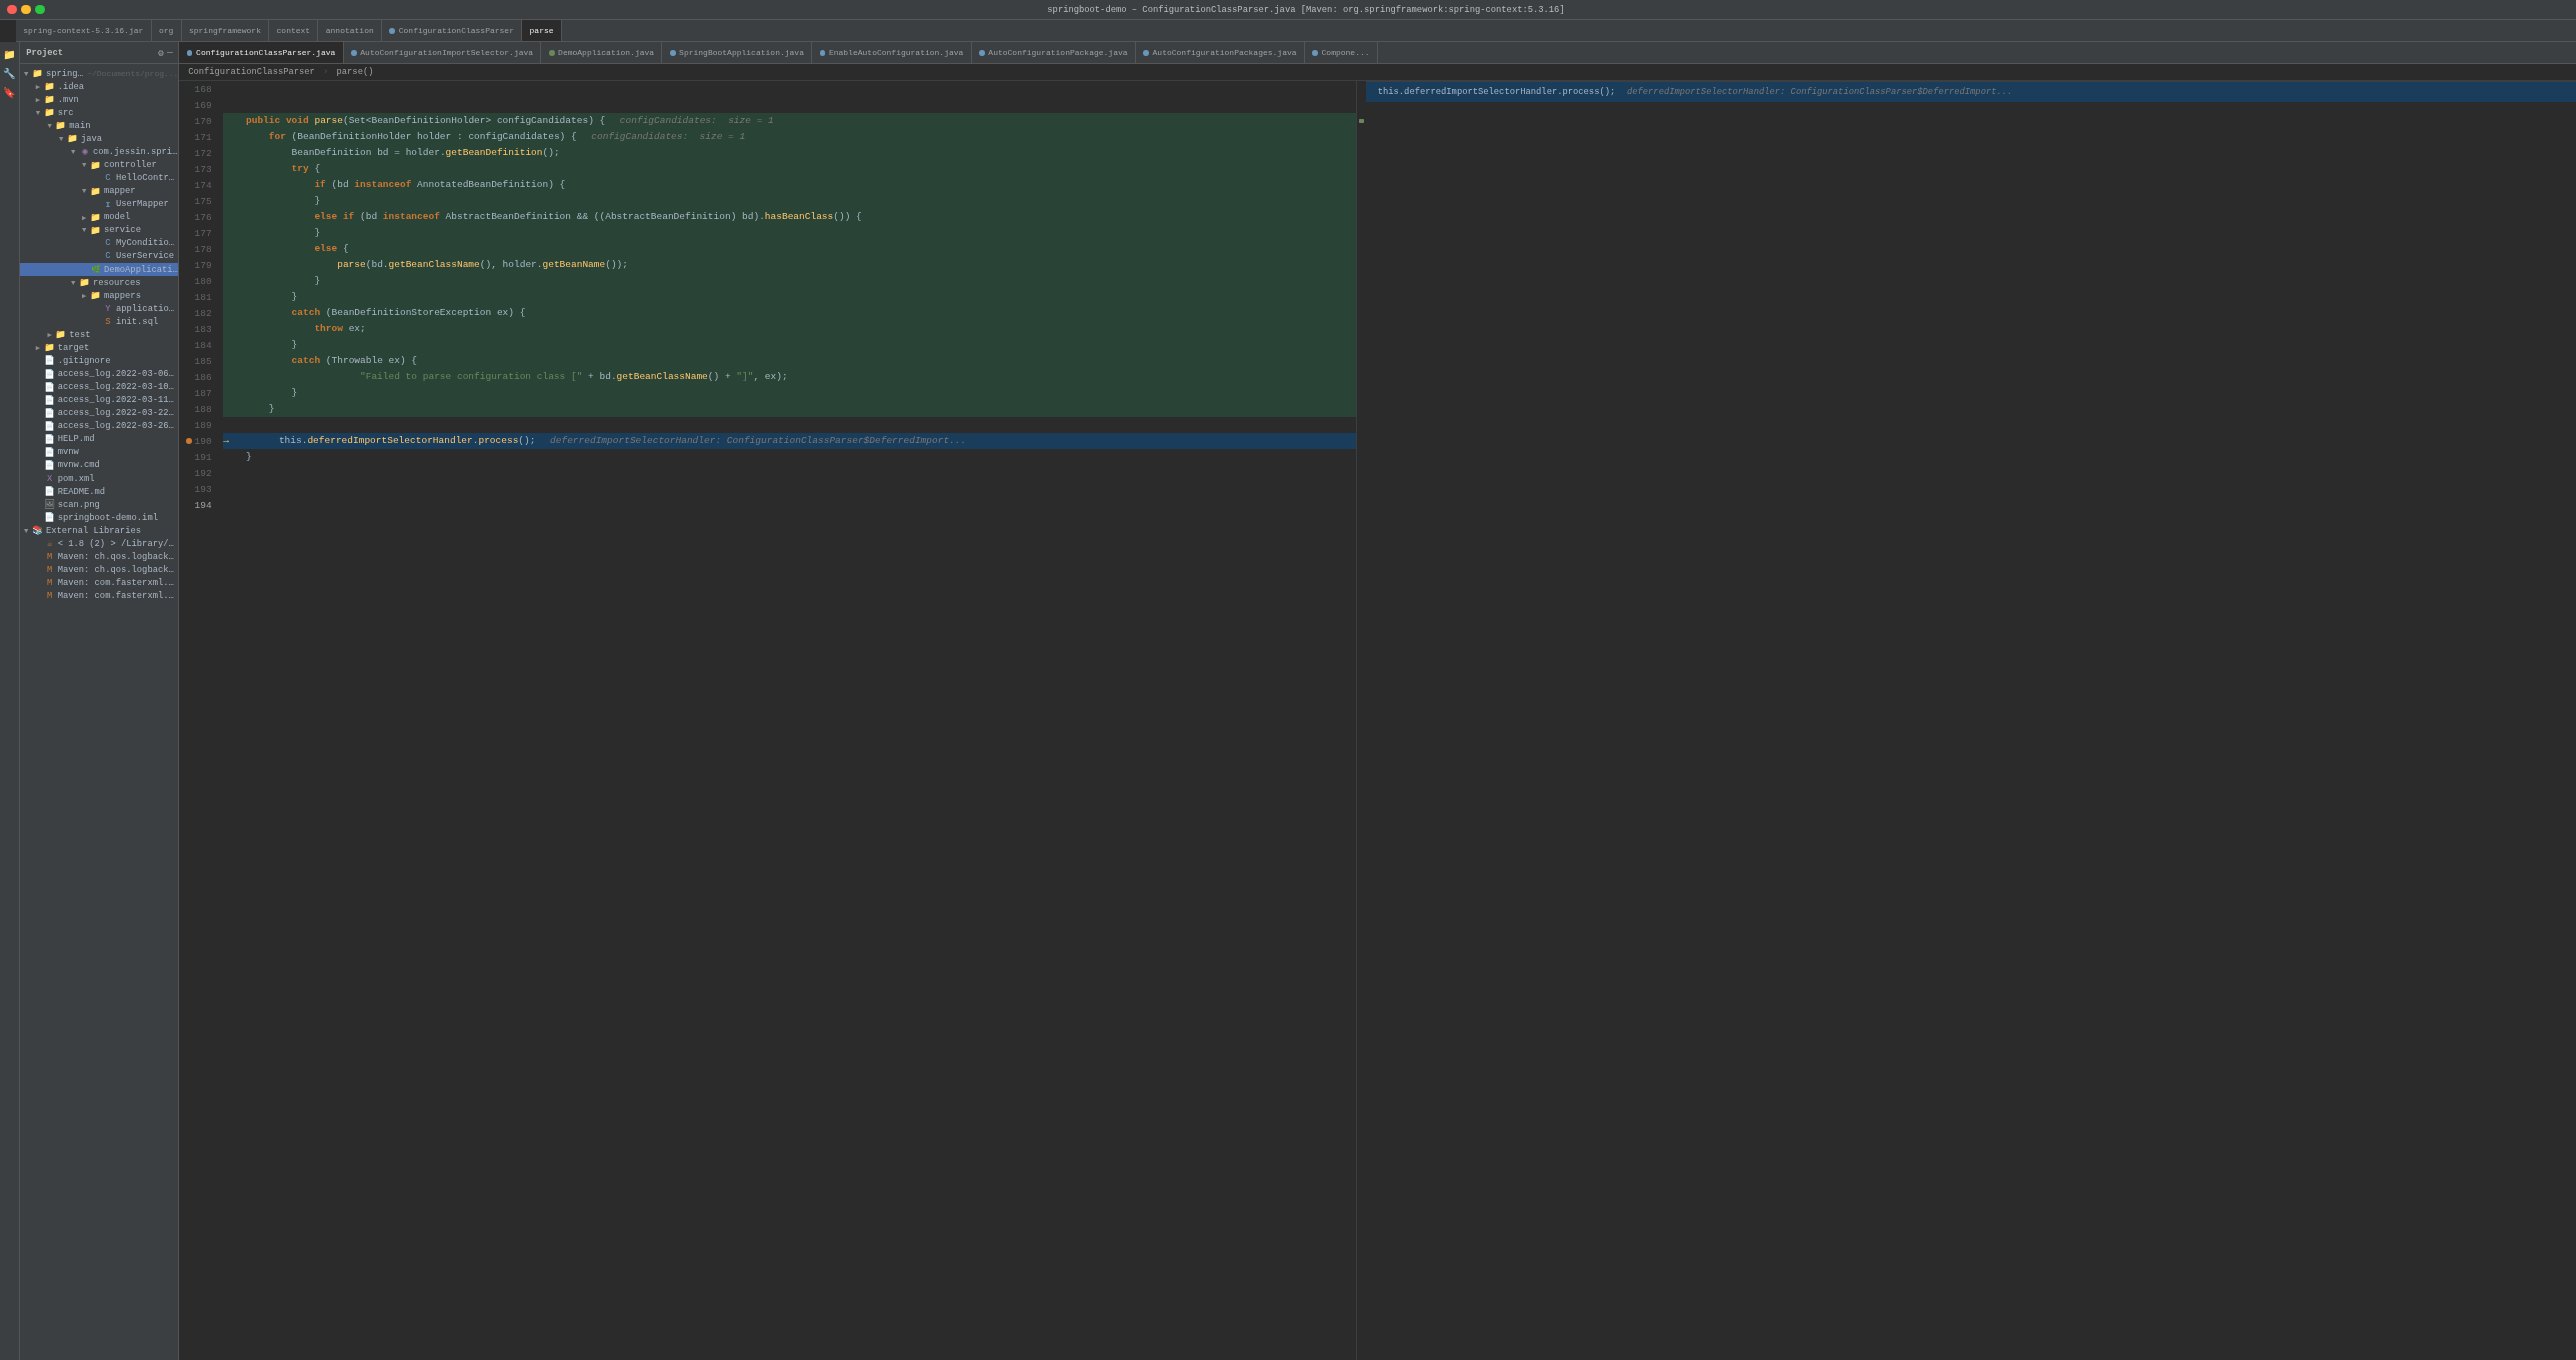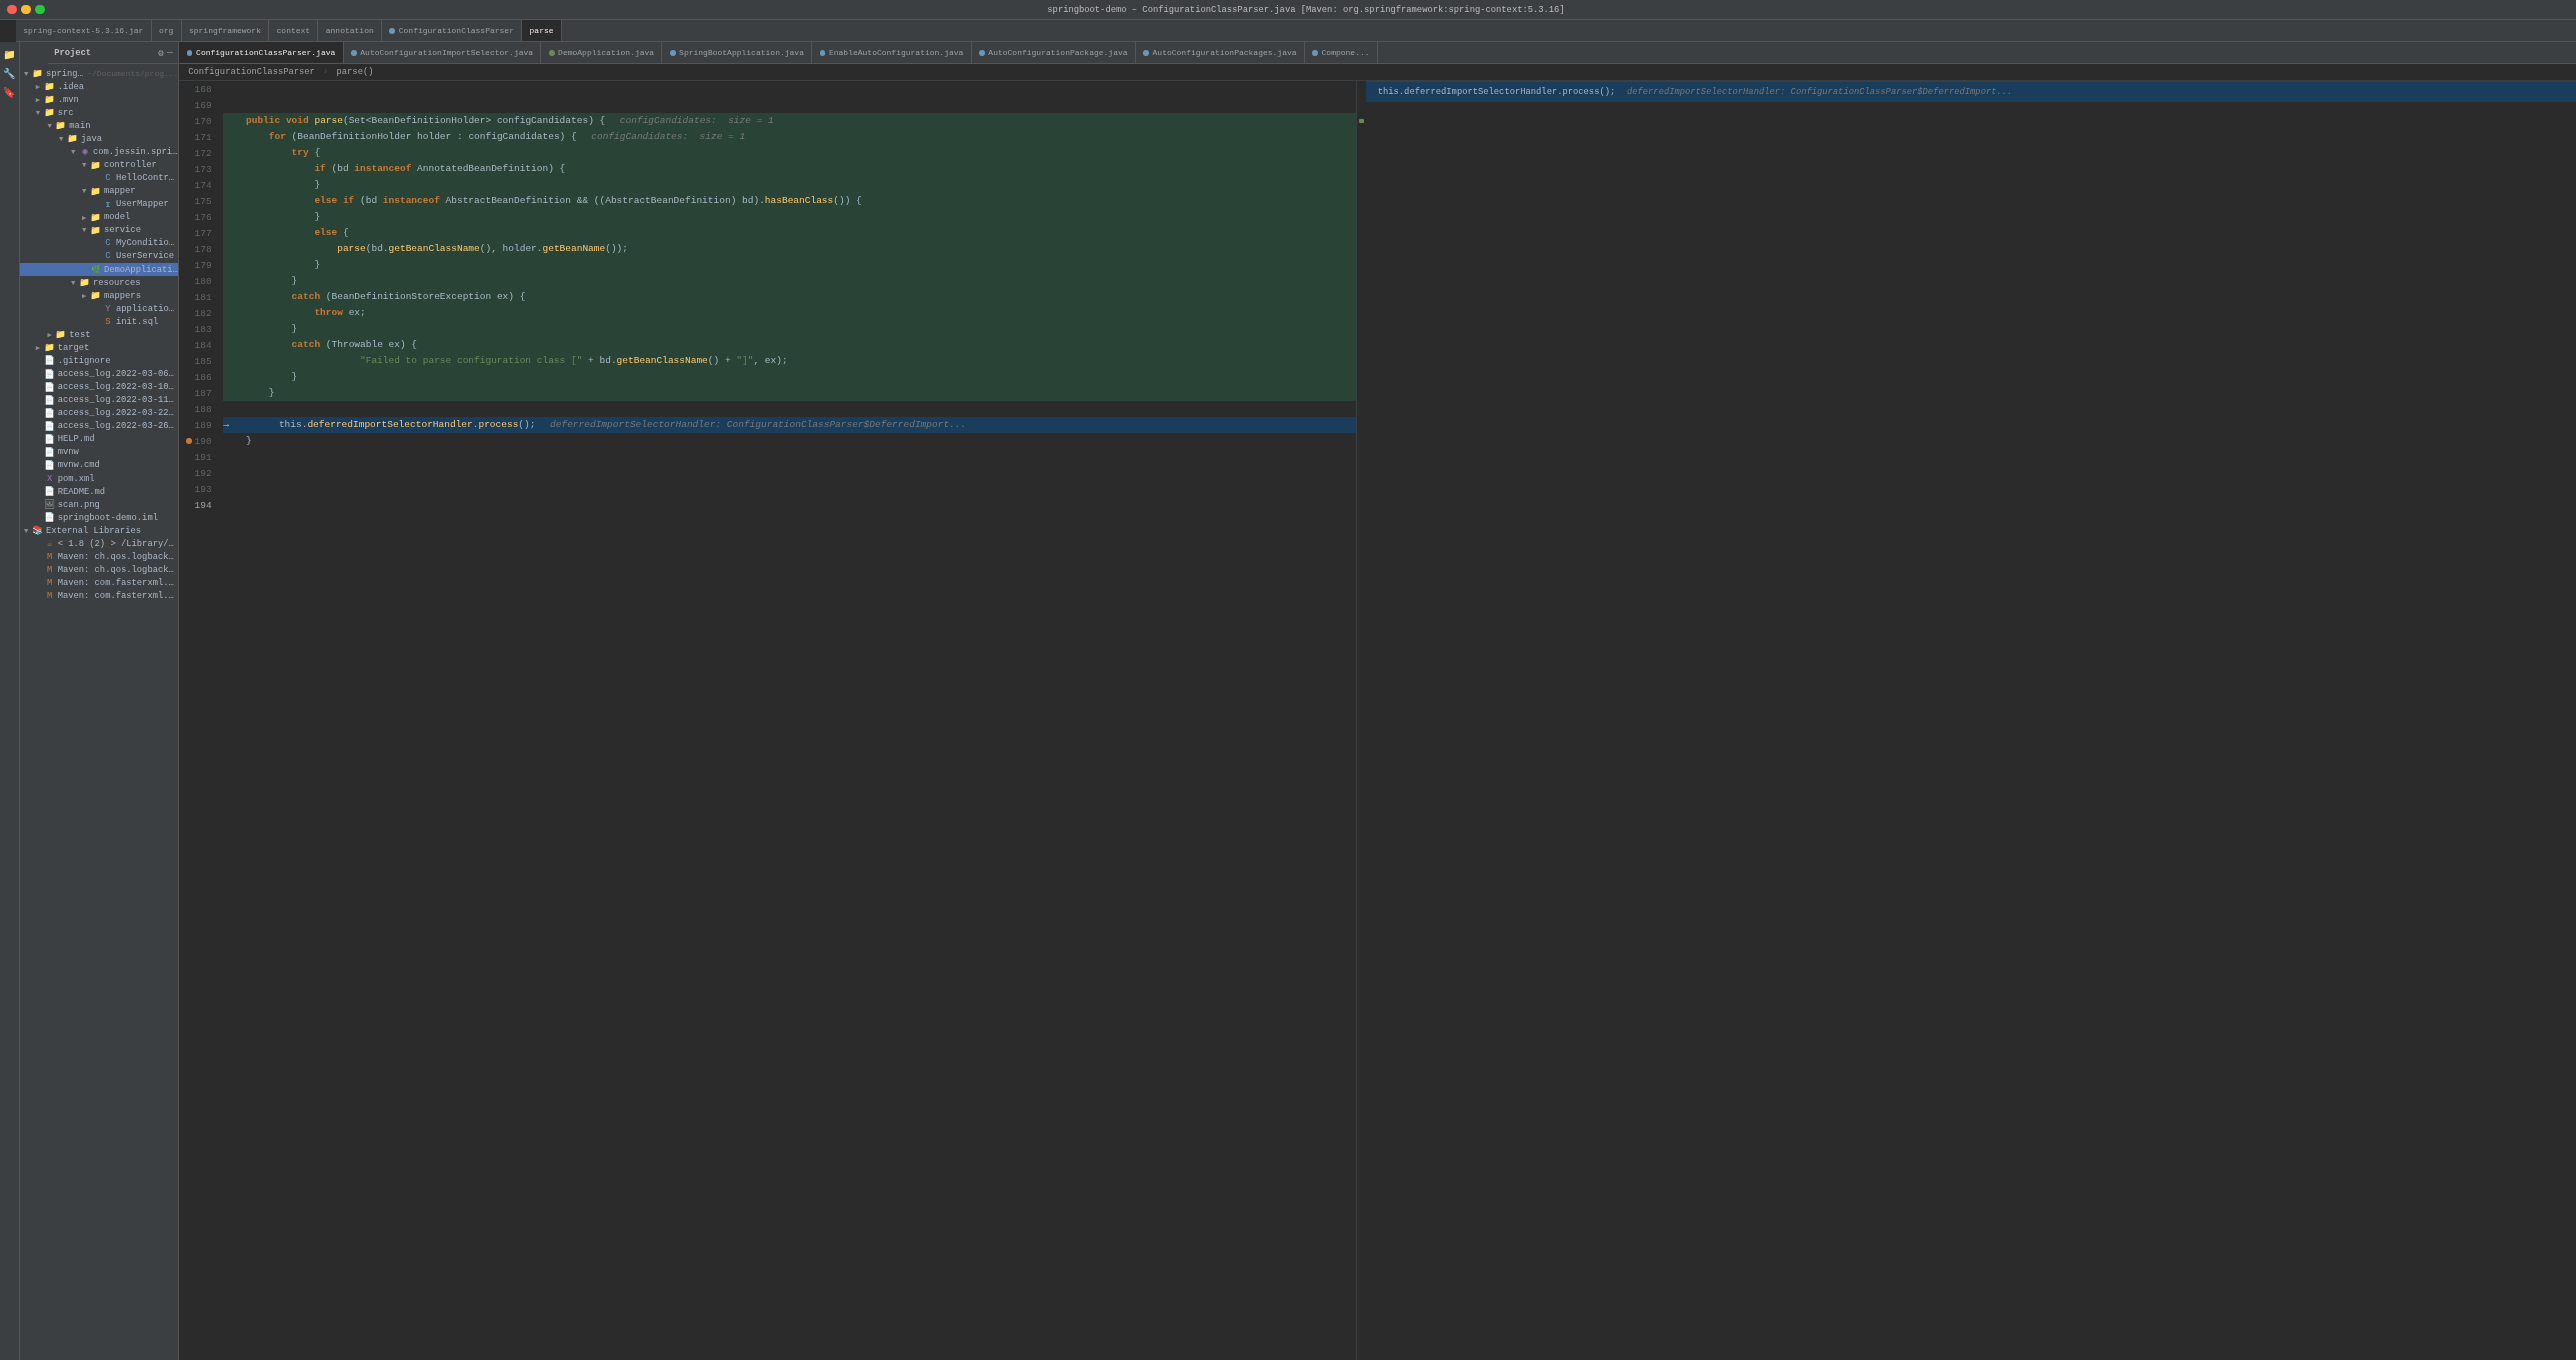--- a/index.html
+++ b/index.html
@@ -98,21 +98,20 @@
       flex-direction: column;
       flex-shrink: 0;
       overflow: hidden;
     }
     .sidebar-header {
       padding: 4.4px 5.8px;
       display: flex;
       align-items: center;
       justify-content: space-between;
       border-bottom: 0.7px solid #555;
-      margin-left: 28px;
     }
     .sidebar-title {
       font-size: 8.8px;
       font-weight: bold;
       color: #bbb;
     }
     .sidebar-icons {
       display: flex;
       gap: 2.9px;
     }
@@ -736,20 +735,23 @@
           <div class="code-line green-bg">
             <span>    <span class="kw">public</span> <span class="kw">void</span> <span class="method">parse</span>(<span class="type">Set</span>&lt;<span class="type">BeanDefinitionHolder</span>&gt; <span class="param">configCandidates</span>) {</span>
             <span class="hint">configCandidates:  size = 1</span>
           </div>
 
           <div class="code-line green-bg">
             <span>        <span class="kw">for</span> (<span class="type">BeanDefinitionHolder</span> <span class="param">holder</span> : <span class="param">configCandidates</span>) {</span>
             <span class="hint">configCandidates:  size = 1</span>
           </div>
 
+          <div class="code-line green-bg">
+            <span>            <span class="type">BeanDefinition</span> <span class="param">bd</span> = <span class="param">holder</span>.<span class="method">getBeanDefinition</span>();</span>
+          </div>
 
           <div class="code-line green-bg">
             <span>            <span class="kw">try</span> {</span>
           </div>
 
           <div class="code-line green-bg">
             <span>                <span class="kw">if</span> (<span class="param">bd</span> <span class="kw">instanceof</span> <span class="type">AnnotatedBeanDefinition</span>) {</span>
           </div>
 
 

